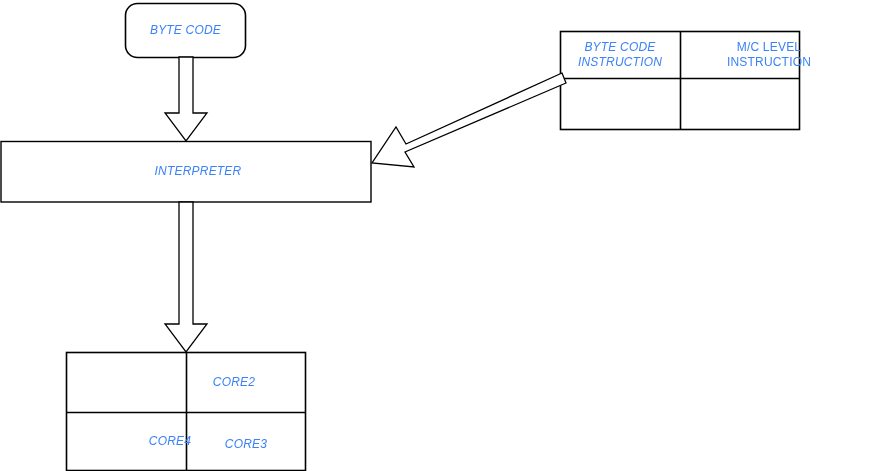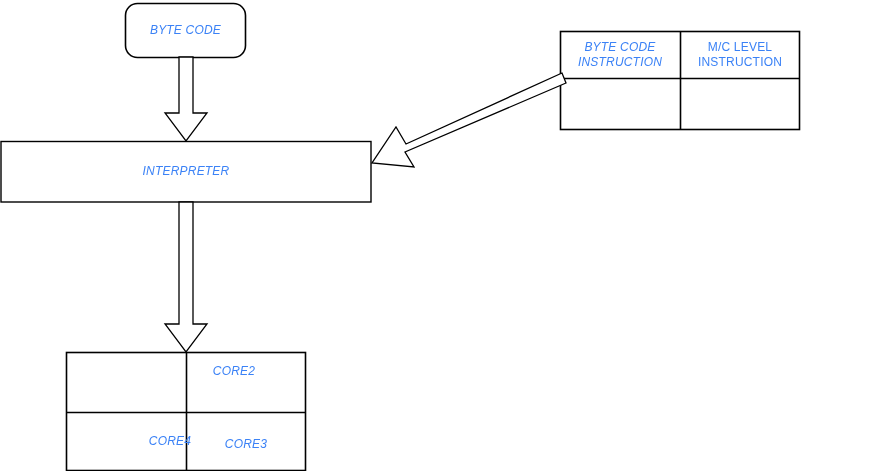--- a/index.html
+++ b/index.html
@@ -33,21 +33,21 @@
     text-align: center;
     font-family: "Liberation Sans", sans-serif;
     font-size: 12px;
     color: #3b82f6;
     letter-spacing: 0.2px;
     line-height: 1.25;
     pointer-events: none;
     white-space: pre-line;
   }
   .italic { font-style: italic; }
-  .upright { font-style: normal; }
+  .upright { font-style: normal; margin-left: 29px; }
 </style>
 </head>
 <body>
 
 <div id="canvas">
 
   <svg class="layer" viewBox="0 0 881 471" xmlns="http://www.w3.org/2000/svg">
 
     <rect x="125.5" y="3.5" width="120" height="54" rx="12" ry="12" fill="#ffffff" stroke="#000000" stroke-width="1.6"></rect>
 
@@ -88,27 +88,27 @@
              L 396,127
              L 372,163
              L 414,167
              L 405,152
              L 566,83
              Z" fill="#ffffff" stroke="#000000" stroke-width="1.3" stroke-linejoin="miter"></path>
   </svg>
 
   <div class="node-text italic" style="left:125px; top:3px; width:121px; height:55px;">BYTE CODE</div>
 
-  <div class="node-text italic" style="left:1px; top:141px; width:370px; height:61px;">INTERPRETER</div>
+  <div class="node-text italic" style="left:13px; top:141px; width:370px; height:61px;">INTERPRETER</div>
 
   <div class="node-text italic" style="left:560px; top:31px; width:120px; height:47px;">BYTE CODE
 INSTRUCTION</div>
   <div class="node-text upright" style="left:680px; top:31px; width:120px; height:47px;">M/C LEVEL
 INSTRUCTION</div>
 
   <div class="node-text" style="left:560px; top:78px; width:120px; height:52px;"></div>
   <div class="node-text" style="left:680px; top:78px; width:120px; height:52px;"></div>
 
-  <div class="node-text italic" style="left:186px; top:341px; width:96px; height:60px;">CORE2</div>
+  <div class="node-text italic" style="left:186px; top:352px; width:96px; height:60px;">CORE2</div>
   <div class="node-text italic" style="left:66px; top:412px; width:120px; height:58px;margin-left:44px;">CORE4</div>
   <div class="node-text italic" style="left:186px; top:415px; width:120px; height:58px;">CORE3</div>
 
 </div>
 
 </body></html>

